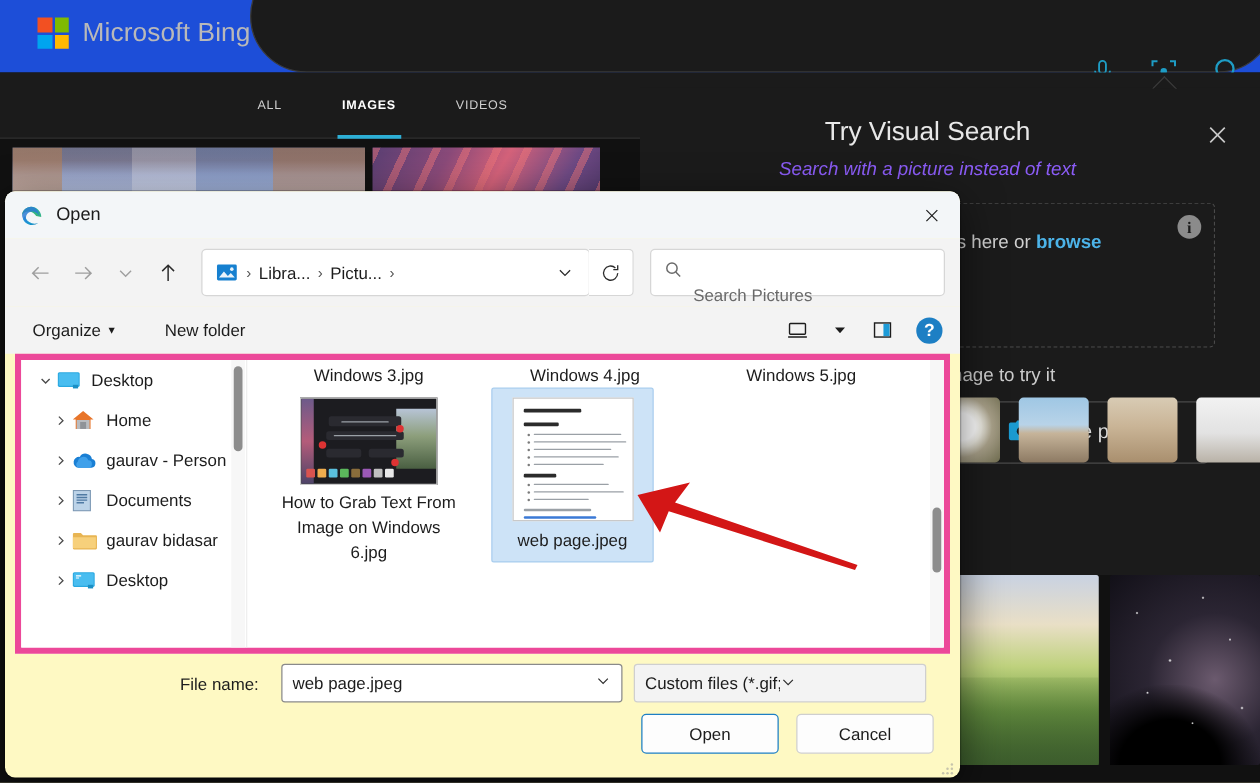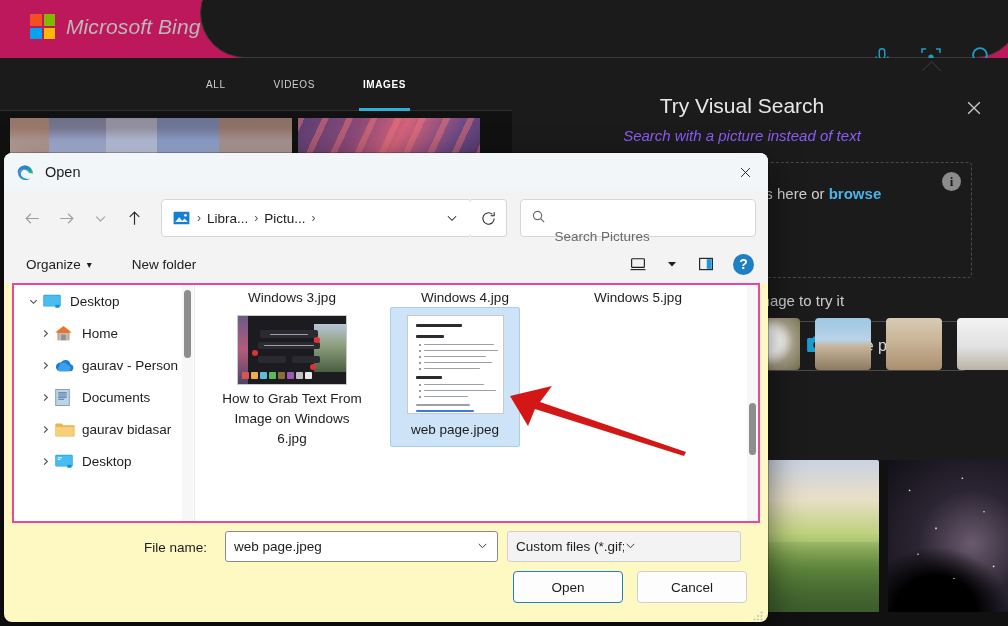--- a/index.html
+++ b/index.html
@@ -9,22 +9,21 @@
     font-family: "Liberation Sans", sans-serif;
     background: #111111;
   }
   #root { position: relative; width: 1008px; height: 626px; }
 
   
   .bing-page { position: absolute; inset: 0; background: #111111; }
 
   .bing-header {
     position: absolute; left: 0; top: 0; width: 1008px; height: 58px;
-    background: #be185d;
-    font-style: italic;
+    background: #1d4ed8;
   }
   .ms-logo-wrap {
     position: absolute; left: 30px; top: 14px;
     display: flex; align-items: center; gap: 11px;
   }
   .ms-squares {
     width: 25px; height: 25px;
     display: grid; grid-template-columns: 1fr 1fr; grid-template-rows: 1fr 1fr;
     gap: 2px;
   }
@@ -249,21 +248,21 @@
   .tb-right { position: absolute; right: 14px; display: flex; align-items: center; gap: 14px; }
   .tb-icon-btn { width: 26px; height: 26px; display:flex; align-items:center; justify-content:center; cursor:pointer; }
   .help-circle {
     width: 21px; height: 21px; border-radius: 50%; background: #1d7fc4;
     color: #fff; font-size: 14px; font-weight: bold;
     display:flex; align-items:center; justify-content:center; cursor: pointer;
   }
 
   .dlg-body {
     position: relative; height: 240px; margin: 0 8px;
-    background: #fff; border: 2px solid #ec4899; display: flex;
+    background: #fff; border: 5px solid #ec4899; display: flex;
   }
   .tree-pane {
     position: relative; width: 181px; background: #fff; overflow: hidden;
     border-right: 1px solid #eaeaea;
   }
   .tree-item {
     display: flex; align-items: center; height: 32px; padding-left: 10px;
     font-size: 13.5px; color: #1c1c1c; cursor: pointer; white-space: nowrap;
   }
   .tree-item .chev { width: 18px; display:flex; align-items:center; justify-content:center; }
@@ -387,22 +386,22 @@
             <circle cx="10.5" cy="10.5" r="6.6"></circle>
               <path d="M15.4 15.4 21 21"></path>
           </svg>
         </span>
       </div>
     </div>
 
     <div class="bing-nav">
       <div class="nav-tabs">
         <div class="nav-tab">ALL</div>
+        <div class="nav-tab active">IMAGES</div>
         <div class="nav-tab">VIDEOS</div>
-        <div class="nav-tab active">IMAGES</div>
       </div>
     </div>
 
     <div class="img-strip strip-a"></div>
     <div class="img-strip strip-b"></div>
 
     <div class="thumb-grid-bottom">
       <div class="tg-item tg-green"></div>
       <div class="tg-item tg-night"></div>
     </div>

